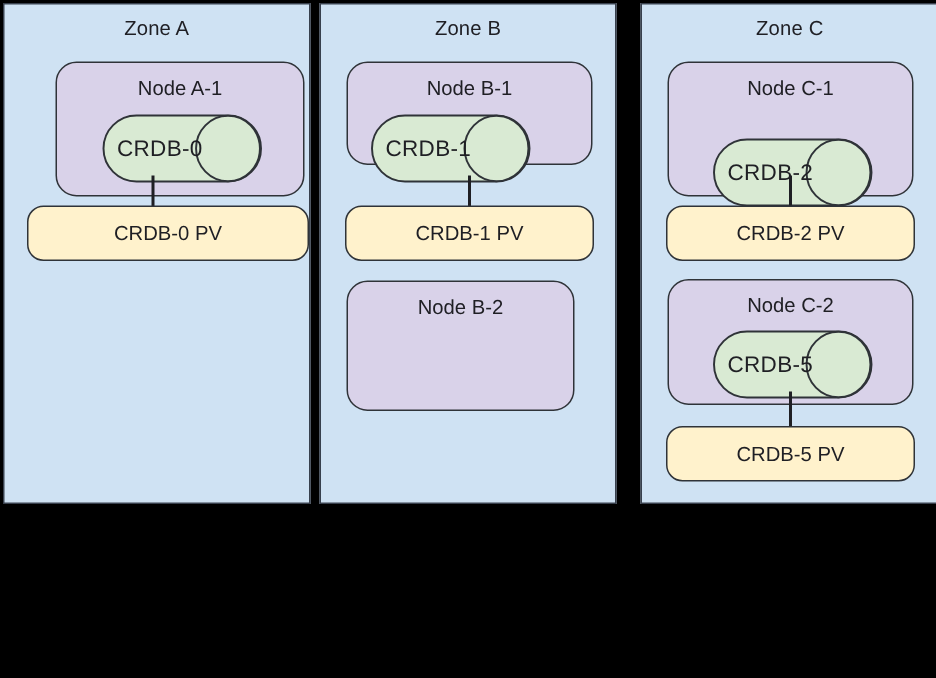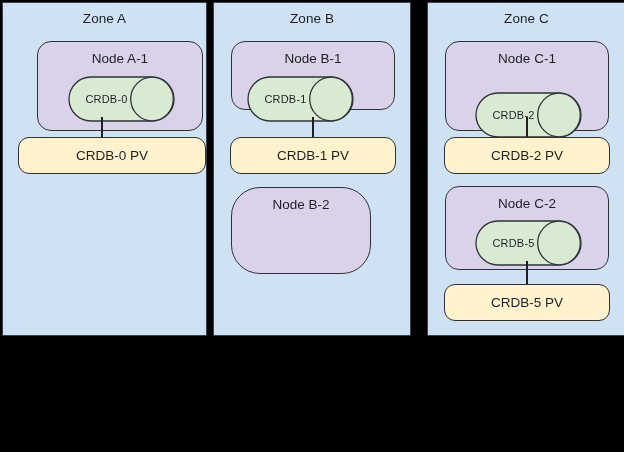--- a/index.html
+++ b/index.html
@@ -69,21 +69,21 @@
   }
   .pod-label {
     position: absolute;
     top: 0;
     bottom: 0;
     left: 0;
     right: 28%;
     display: flex;
     align-items: center;
     justify-content: center;
-    font-size: 11px;
+    font-size: 15px;
     color: #1f1f24;
     letter-spacing: 0.2px;
     white-space: nowrap;
     pointer-events: none;
   }
 
   
   .pv {
     position: absolute;
     background: #fff2cc;
@@ -149,21 +149,21 @@
         <div class="pod-label">CRDB-1</div>
       </div>
     </div>
 
     <div class="connector" style="left:98px; top:114px; height:24px;"></div>
 
     <div class="pv" style="left:16px; top:134px; width:166px; height:37px;">
       <span class="pv-label">CRDB-1 PV</span>
     </div>
 
-    <div class="node" style="left:17px; top:184px; width:140px; height:87px;border-radius:29px;">
+    <div class="node" style="left:17px; top:184px; width:152px; height:87px;">
       <div class="node-title">Node B-2</div>
     </div>
   </div>
 
   <div class="zone" style="left:427px; top:2px; width:199px; height:334px;">
     <div class="zone-title">Zone C</div>
 
     <div class="node" style="left:17px; top:38px; width:164px; height:90px;">
       <div class="node-title">Node C-1</div>
 

